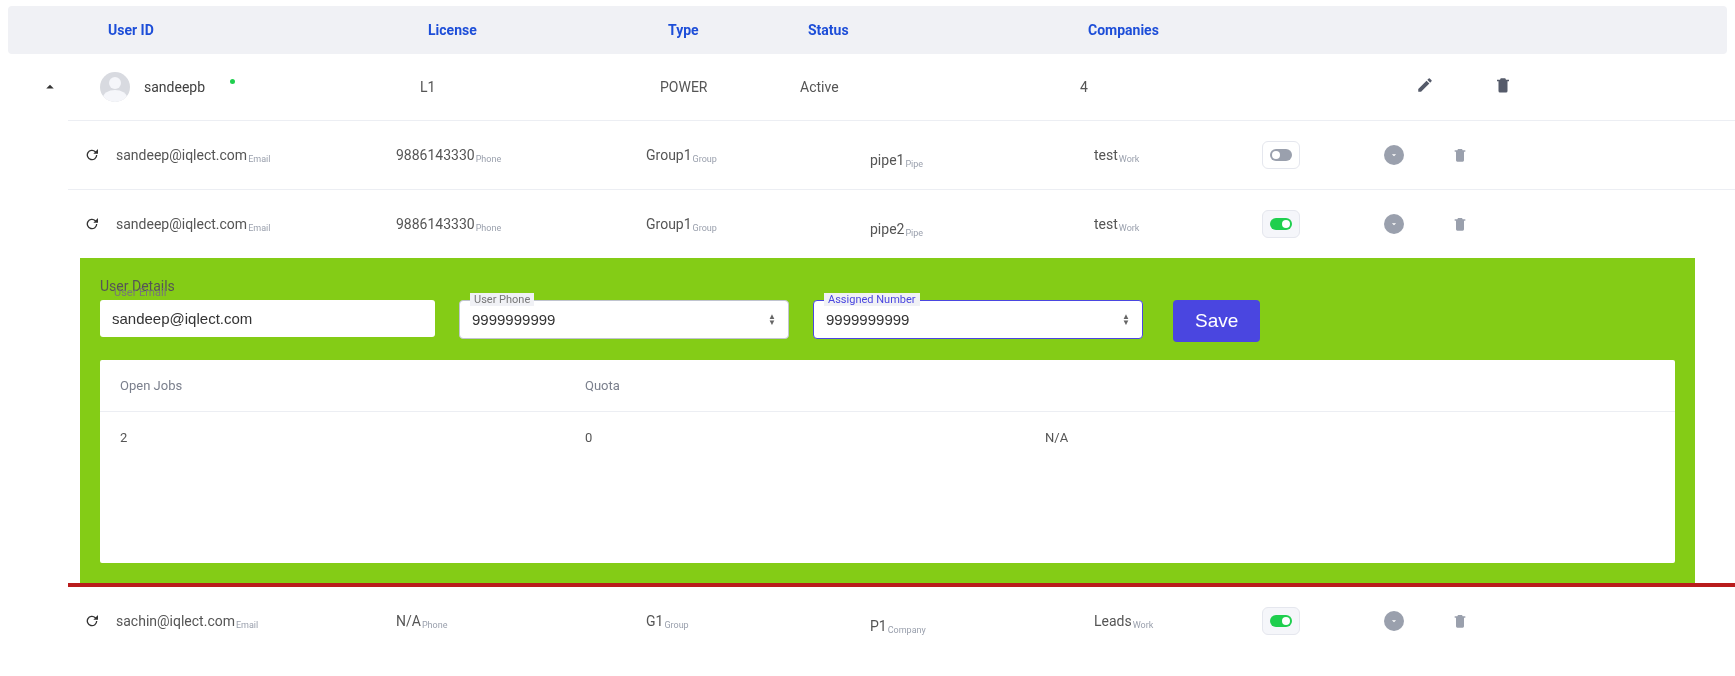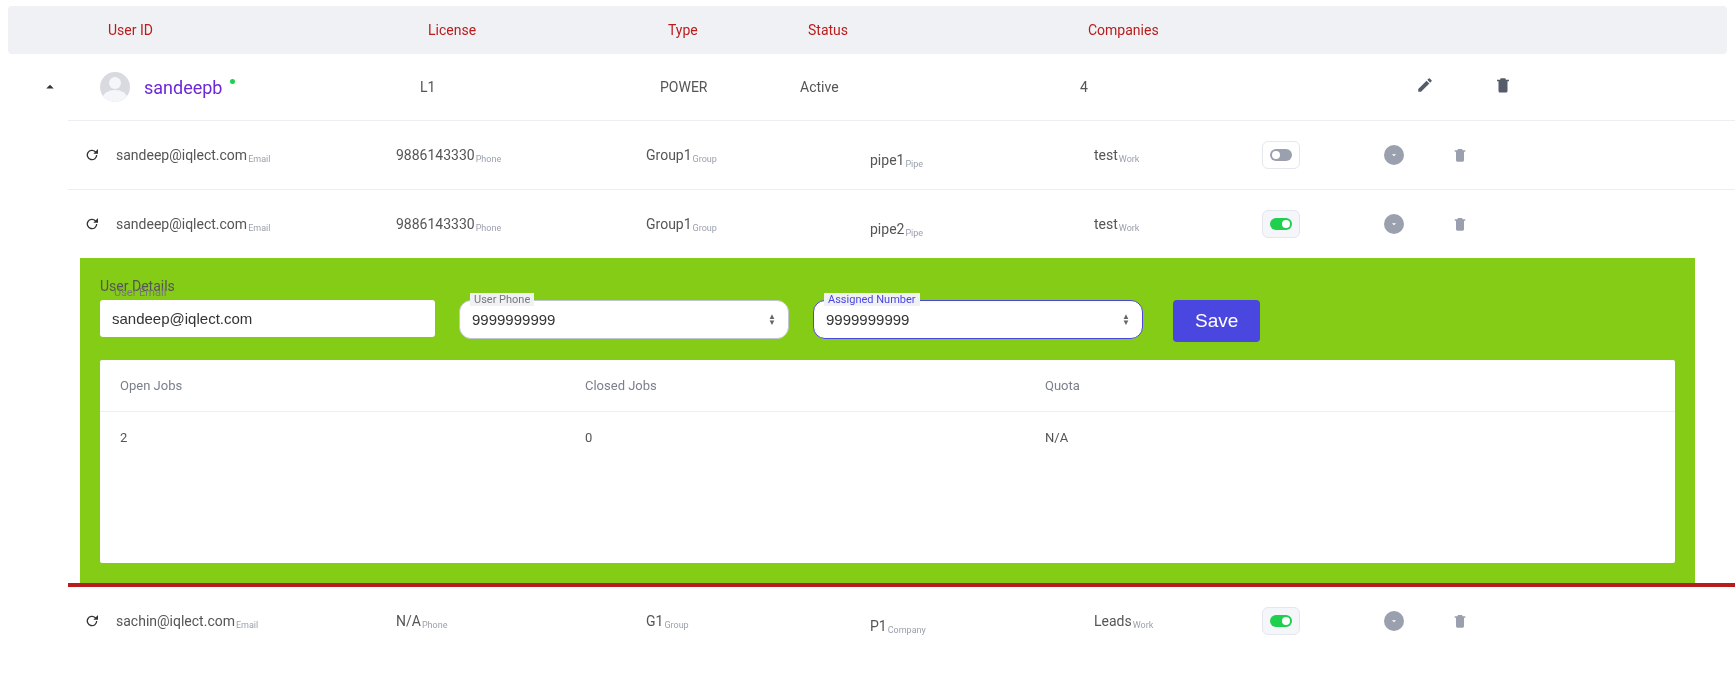--- a/index.html
+++ b/index.html
@@ -11,22 +11,22 @@
   }
   .table-header {
     display: flex;
     background: #f0f1f5;
     padding: 16px 0;
     border-radius: 4px;
     margin: 6px 8px 0 8px;
   }
   .table-header .col {
     font-size: 14px;
-    font-weight: 400;
-    color: #b91c1c;
+    font-weight: 700;
+    color: #1d4ed8;
   }
   .col-expand { width: 100px; }
   .col-userid { width: 320px; }
   .col-license { width: 240px; }
   .col-type { width: 140px; }
   .col-status { width: 280px; }
   .col-companies { width: 280px; }
   .col-actions { width: 200px; display:flex; justify-content:flex-end; gap:60px; padding-right:48px;}
 
   .user-row {
@@ -66,21 +66,21 @@
     position:absolute;bottom:-4px;
   }
   .status-dot {
     width:9px;height:9px;border-radius:50%;
     background:#1fcf4e;
     border:2px solid #fff;
     position:absolute;
     left:128px;
     bottom:16px;
   }
-  .userid-cell { width: 320px; display:flex; align-items:center; position:relative; font-size:18px; color:#6d28d9;}
+  .userid-cell { width: 320px; display:flex; align-items:center; position:relative; font-size:14px; color:#404040;}
   .cell-text { font-size: 14px; color: #555; }
   .icon-btn { cursor:pointer; color:#555b6a; }
   .icon-btn svg { width:18px; height:18px; fill:#555b6a; }
 
   .sub-rows { }
   .sub-row {
     display:flex;
     align-items:center;
     padding: 20px 0;
     border-top:1px solid #eceef3;
@@ -128,21 +128,21 @@
     margin: 0 40px 0 80px;
     padding: 20px;
   }
   .details-title { font-size:14px; color:#555; margin-bottom:6px; }
 
   .form-row { display:flex; gap:24px; align-items:flex-start; position:relative;}
 
   .fieldset {
     position:relative;
     border:1px solid #c0c4cf;
-    border-radius:12px;
+    border-radius:4px;
     background:#fff;
     padding: 10px 12px;
     display:flex;
     align-items:center;
   }
   .fieldset.email { border:none; border-radius:3px; background:#fff; width:335px; }
   .fieldset.phone { width:330px; }
   .fieldset.assigned { width:330px; border-color:#4a46e0; }
   .fieldset-legend {
     position:absolute;
@@ -342,21 +342,20 @@
           <span>▲</span>
           <span>▼</span>
         </div>
     </div>
     <button class="save-btn">Save</button>
   </div>
 
   <div class="jobs-table">
     <div class="jobs-header">
       <div class="jcol jcol-open">Open Jobs</div>
-      <div class="jcol jcol-closed">Closed Jobs</div>
       <div class="jcol jcol-quota">Quota</div>
     </div>
     <div class="jobs-row">
       <div class="jcol jcol-open">2</div>
       <div class="jcol jcol-closed">0</div>
       <div class="jcol jcol-quota">N/A</div>
     </div>
   </div>
 </div>
 

